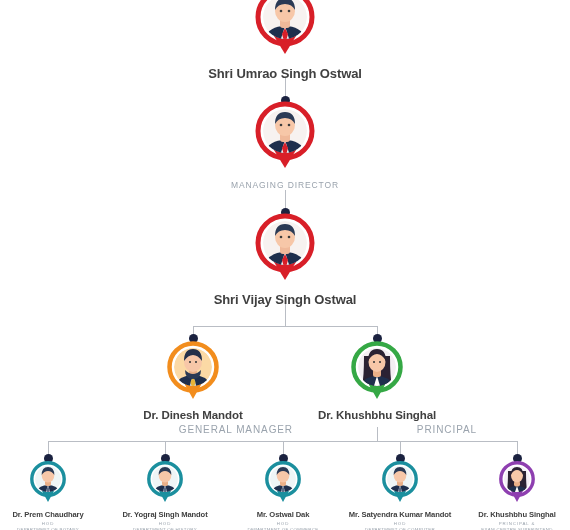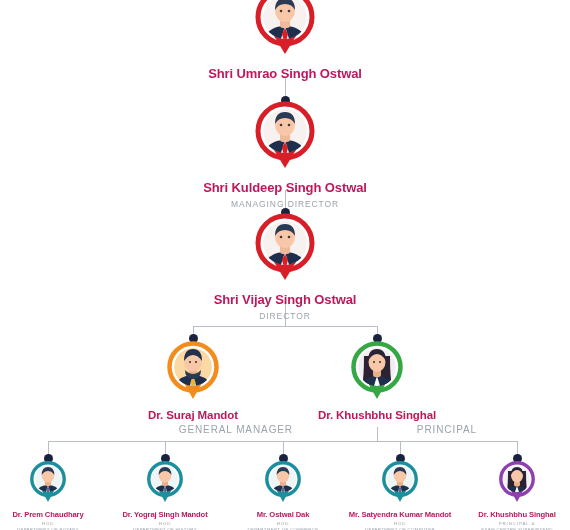--- a/index.html
+++ b/index.html
@@ -41,21 +41,21 @@
   .node.small { width: 130px; margin-left: -65px; }
 
   .avatar-wrap {
     position: relative;
     display: inline-block;
     line-height: 0;
   }
 
   .node-name {
     font-weight: bold;
-    color: #be185d;
+    color: #404040;
     letter-spacing: -0.1px;
     white-space: nowrap;
     text-align: center;
   }
   .node-title {
     color: #9aa3ad;
     text-transform: uppercase;
     letter-spacing: 0.9px;
     white-space: nowrap;
   }
@@ -166,21 +166,20 @@
           <path d="M31 40 l5 16 l-5 4 l-5 -4 z" fill="#ffffff"></path>
           <path d="M31 42 l3 6 l-3 12 l-3 -12 z" fill="#d81f28"></path>
           <rect x="26" y="32" width="10" height="10" rx="3" fill="#f0b99a"></rect>
           <ellipse cx="31" cy="25" rx="10" ry="11" fill="#f7c7a8"></ellipse>
           <path d="M21 24 q0 -12 10 -12 q10 0 10 12 q-3 -6 -10 -6 q-7 0 -10 6 z" fill="#2b3a55"></path>
           <circle cx="27" cy="25" r="1.3" fill="#3c3c3c"></circle>
           <circle cx="35" cy="25" r="1.3" fill="#3c3c3c"></circle>
         </g>
       </svg>
     </div>
-    <div class="node-name">Shri Kuldeep Singh Ostwal</div>
     <div class="node-title">MANAGING DIRECTOR</div>
   </div>
 
   <div class="node lvl-exec" style="left:285px; top:212px;">
     <div class="avatar-wrap">
       <svg width="62" height="72" viewBox="0 0 62 72">
         <defs>
           <clipPath id="c3">
               <circle cx="31" cy="31" r="22"></circle>
             </clipPath>
@@ -194,21 +193,20 @@
           <path d="M31 42 l3 6 l-3 12 l-3 -12 z" fill="#d81f28"></path>
           <rect x="26" y="32" width="10" height="10" rx="3" fill="#f0b99a"></rect>
           <ellipse cx="31" cy="25" rx="10" ry="11" fill="#f7c7a8"></ellipse>
           <path d="M21 24 q0 -12 10 -12 q10 0 10 12 q-3 -6 -10 -6 q-7 0 -10 6 z" fill="#2b3a55"></path>
           <circle cx="27" cy="25" r="1.3" fill="#3c3c3c"></circle>
           <circle cx="35" cy="25" r="1.3" fill="#3c3c3c"></circle>
         </g>
       </svg>
     </div>
     <div class="node-name">Shri Vijay Singh Ostwal</div>
-    <div class="node-title">DIRECTOR</div>
   </div>
 
   <div class="node lvl-mid" style="left:193px; top:340px;">
     <div class="avatar-wrap">
       <svg width="54" height="62" viewBox="0 0 54 62">
         <defs>
           <clipPath id="c4">
               <circle cx="27" cy="27" r="19"></circle>
             </clipPath>
         </defs>
@@ -221,21 +219,21 @@
           <path d="M27 37 l2.5 5 l-2.5 11 l-2.5 -11 z" fill="#e8b53a"></path>
           <rect x="23" y="28" width="8" height="9" rx="2.5" fill="#eab088"></rect>
           <ellipse cx="27" cy="22" rx="9" ry="10" fill="#f7c7a8"></ellipse>
           <path d="M19 30 q0 9 8 9 q8 0 8 -9 q-4 4 -8 4 q-4 0 -8 -4 z" fill="#2b3a55"></path>
           <path d="M18 21 q0 -12 9 -12 q9 0 9 12 q-4 -6 -9 -6 q-5 0 -9 6 z" fill="#24304a"></path>
           <circle cx="24" cy="22" r="1.1" fill="#3c3c3c"></circle>
           <circle cx="30" cy="22" r="1.1" fill="#3c3c3c"></circle>
         </g>
       </svg>
     </div>
-    <div class="node-name">Dr. Suraj Mandot</div>
+    <div class="node-name">Dr. Dinesh Mandot</div>
     <div class="node-title">GENERAL MANAGER</div>
   </div>
 
   <div class="node lvl-mid" style="left:377px; top:340px;">
     <div class="avatar-wrap">
       <svg width="54" height="62" viewBox="0 0 54 62">
         <defs>
           <clipPath id="c5">
               <circle cx="27" cy="27" r="19"></circle>
             </clipPath>

